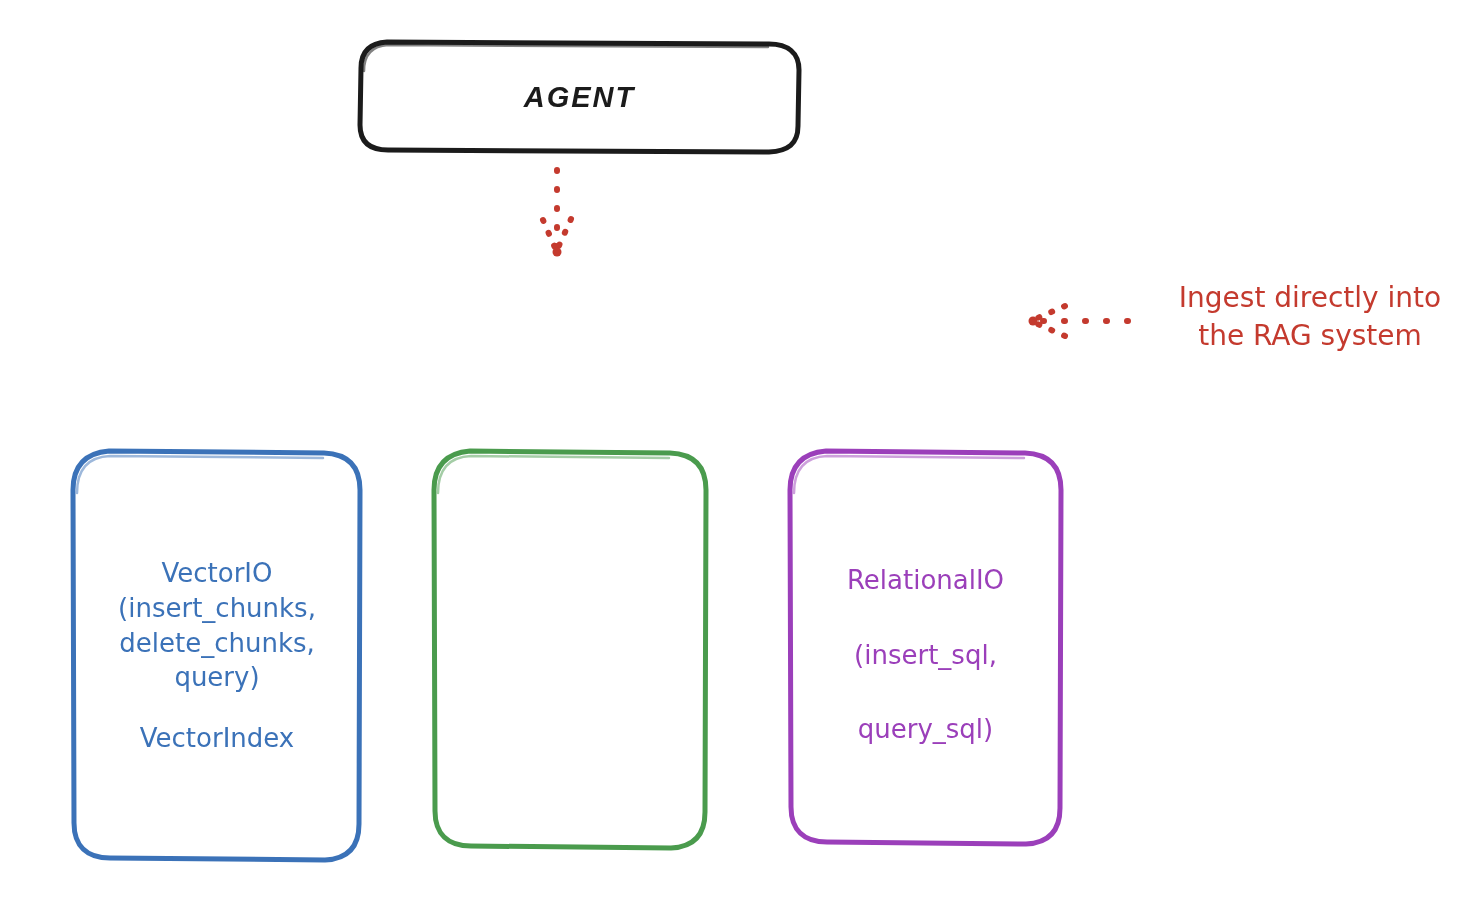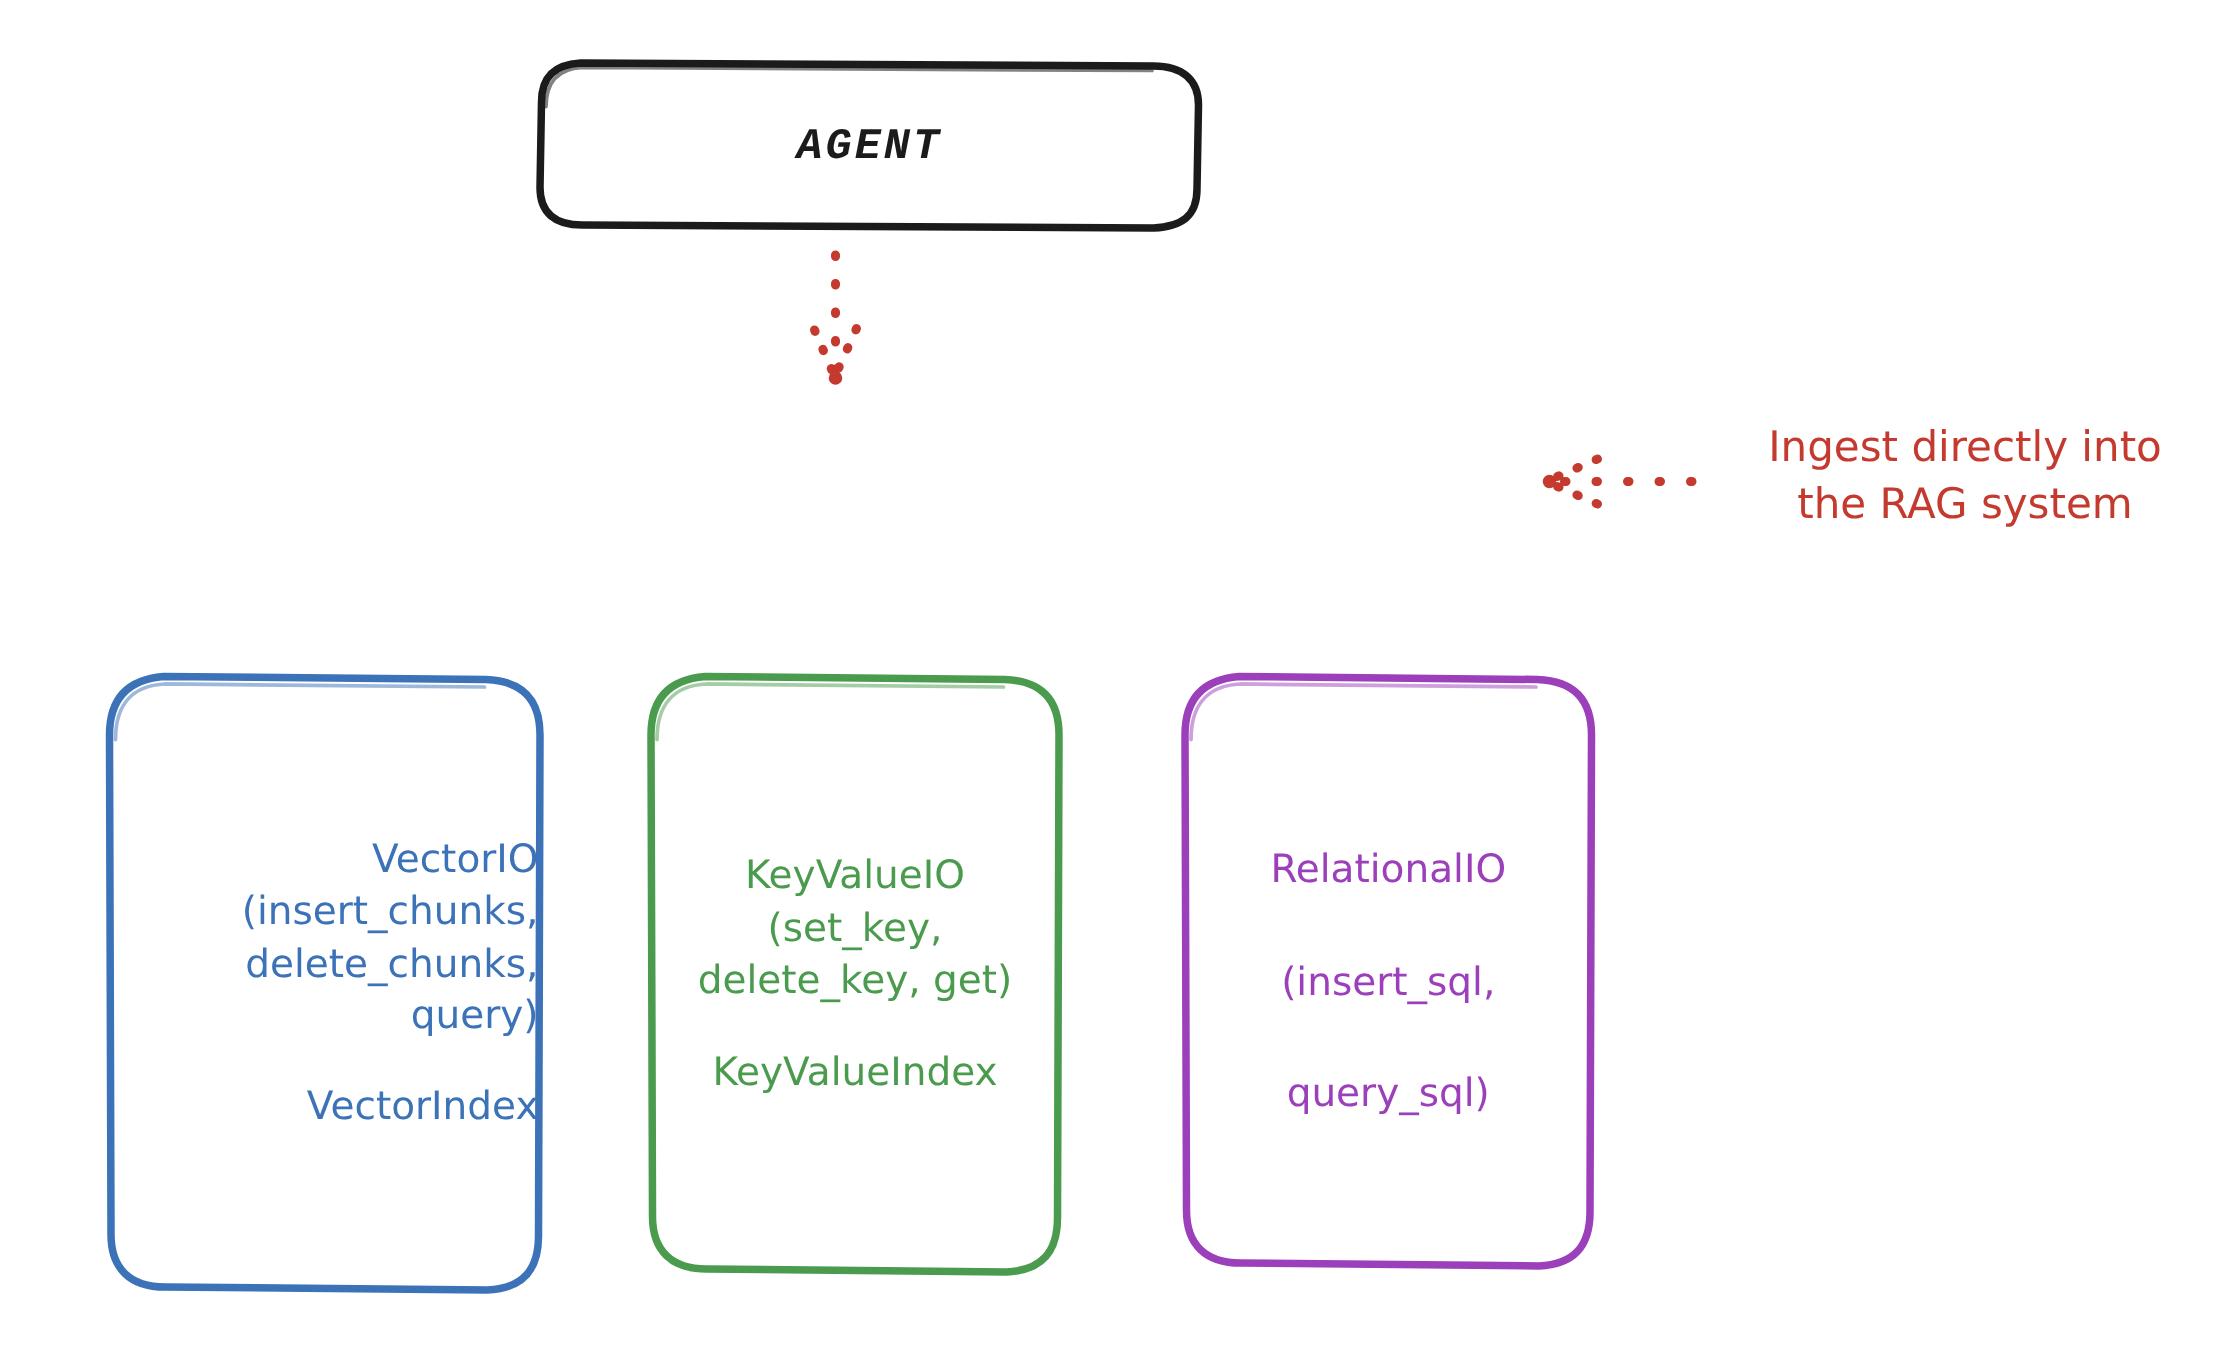--- a/index.html
+++ b/index.html
@@ -52,21 +52,21 @@
     z-index: 1;
     overflow: visible;
   }
 
   
   #agent-node {
     left: 355px;  top: 38px;
     width: 449px; height: 118px;
   }
   #agent-node .line {
-    font-family: Liberation Mono, monospace;
+    font-family: Liberation Sans, sans-serif;
     font-style: italic;
     font-weight: 700;
     font-size: 29px;
     letter-spacing: 2px;
     color: #1b1b1b;
   }
 
   #ragtool-node {
     left: 152px; top: 269px;
     width: 834px; height: 119px;
@@ -93,21 +93,21 @@
   }
 
   .leaf .line {
     font-family: "DejaVu Sans", sans-serif;
     font-size: 26px;
     font-weight: 400;
     line-height: 1.34;
   }
   .leaf .spacer { display: block; height: 26px; }
 
-  #vectorio-node .line     { color: #3b72b8; text-align: right; }
+  #vectorio-node .line     { color: #3b72b8; }
   #keyvalueio-node .line   { color: #4a9b4d; }
   #relationalio-node .line { color: #9b3fba; margin-top: 40px; }
 
   
   #annotation {
     position: absolute;
     left: 1145px; top: 279px;
     width: 330px;
     color: #c43a2e;
     font-family: "DejaVu Sans", sans-serif;
@@ -178,27 +178,20 @@
     </div>
   </div>
 
   <div class="node leaf" id="keyvalueio-node">
     <svg class="frame" viewBox="0 0 284 412" preserveAspectRatio="none">
       <path d="M6 46 C6 22 18 9 42 7 L242 9 C266 10 278 22 278 46
                L277 368 C277 391 266 403 243 404 L43 402
                C20 402 7 390 7 367 Z" fill="#ffffff" stroke="#4a9b4d" stroke-width="5" stroke-linecap="round" stroke-linejoin="round"></path>
       <path d="M10 49 C10 26 21 13 43 12 L241 14" fill="none" stroke="#4a9b4d" stroke-width="2.5" stroke-linecap="round" opacity="0.5"></path>
     </svg>
-    <div class="label-stack">
-      <span class="line">KeyValueIO</span>
-      <span class="line">(set_key,</span>
-      <span class="line">delete_key, get)</span>
-      <span class="spacer"></span>
-      <span class="line">KeyValueIndex</span>
-    </div>
   </div>
 
   <div class="node leaf" id="relationalio-node">
     <svg class="frame" viewBox="0 0 283 408" preserveAspectRatio="none">
       <path d="M6 46 C6 22 18 9 42 7 L241 9 C265 10 277 22 277 46
                L276 364 C276 387 265 399 242 400 L43 398
                C20 398 7 386 7 363 Z" fill="#ffffff" stroke="#9b3fba" stroke-width="5" stroke-linecap="round" stroke-linejoin="round"></path>
       <path d="M10 49 C10 26 21 13 43 12 L240 14" fill="none" stroke="#9b3fba" stroke-width="2.5" stroke-linecap="round" opacity="0.5"></path>
     </svg>
     <div class="label-stack">

